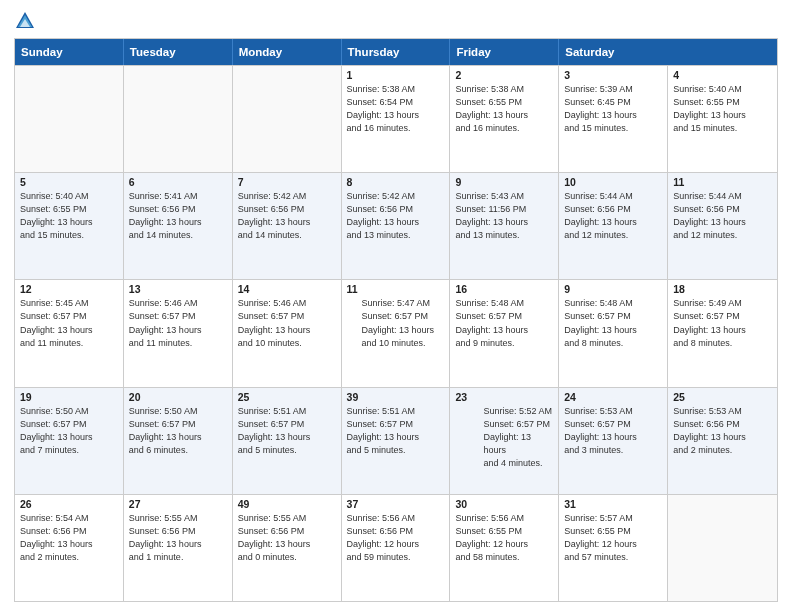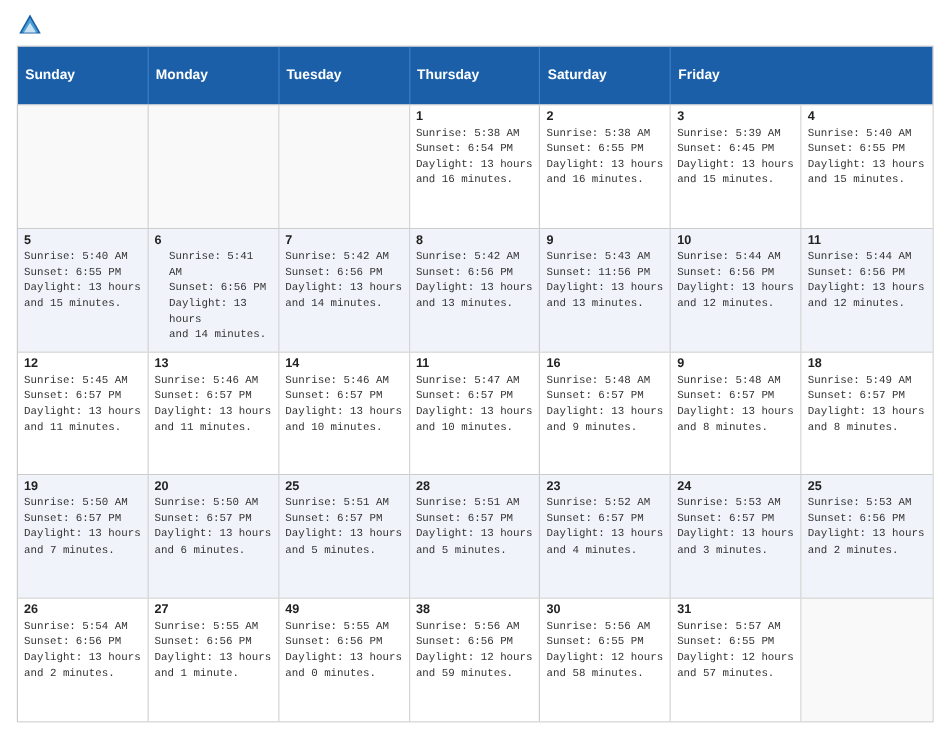--- a/index.html
+++ b/index.html
@@ -61,21 +61,21 @@
     }
     .cal-header-row {
       display: grid;
       grid-template-columns: repeat(7, 1fr);
       background: #1a5fa8;
     }
     .cal-header-cell {
       color: #fff;
       font-size: 11.5px;
       font-weight: bold;
-      padding: 18px 6px;
+      padding: 7px 6px;
       border-right: 1px solid #3a7fc8;
       text-align: left;
     }
     .cal-header-cell:last-child { border-right: none; }
     .cal-body {
       flex: 1;
       display: flex;
       flex-direction: column;
     }
     .cal-row {
@@ -99,21 +99,20 @@
     .cell-date {
       font-weight: bold;
       font-size: 10.5px;
       margin-bottom: 2px;
       color: #222;
     }
     .cell-info {
       font-size: 9px;
       color: #333;
       line-height: 1.45;
-      font-family: Liberation Mono, monospace;
     }
     .alt-row .cal-cell {
       background: #f0f4fa;
     }
     .normal-row .cal-cell {
       background: #fff;
     }
     .normal-row .cal-cell.empty {
       background: #f9f9f9;
     }
@@ -136,25 +135,25 @@
     </div>
     <div class="title-block">
       <div class="month-title"></div>
       <div class="location-title"></div>
     </div>
   </div>
 
   <div class="calendar">
     <div class="cal-header-row">
     <div class="cal-header-cell">Sunday</div>
+        <div class="cal-header-cell">Tuesday</div>
         <div class="cal-header-cell">Monday</div>
-        <div class="cal-header-cell">Tuesday</div>
         <div class="cal-header-cell">Thursday</div>
+        <div class="cal-header-cell">Friday</div>
         <div class="cal-header-cell">Saturday</div>
-        <div class="cal-header-cell">Friday</div>
       </div>
     <div class="cal-body">
     <div class="cal-row normal-row">
           <div class="cal-cell empty"></div>
           <div class="cal-cell empty"></div>
           <div class="cal-cell empty"></div>
           <div class="cal-cell">
             <div class="cell-date">1</div>
             <div class="cell-info" style="white-space: pre-line;">Sunrise: 5:38 AM
 Sunset: 6:54 PM
@@ -186,21 +185,21 @@
         <div class="cal-row alt-row">
           <div class="cal-cell">
             <div class="cell-date">5</div>
             <div class="cell-info" style="white-space: pre-line;">Sunrise: 5:40 AM
 Sunset: 6:55 PM
 Daylight: 13 hours
 and 15 minutes.</div>
           </div>
           <div class="cal-cell">
             <div class="cell-date">6</div>
-            <div class="cell-info" style="white-space: pre-line; margin-left: 12px;">Sunrise: 5:41 AM
+            <div class="cell-info" style="white-space: pre-line;">Sunrise: 5:41 AM
 Sunset: 6:56 PM
 Daylight: 13 hours
 and 14 minutes.</div>
           </div>
           <div class="cal-cell">
             <div class="cell-date">7</div>
             <div class="cell-info" style="white-space: pre-line;">Sunrise: 5:42 AM
 Sunset: 6:56 PM
 Daylight: 13 hours
 and 14 minutes.</div>
@@ -251,21 +250,21 @@
           </div>
           <div class="cal-cell">
             <div class="cell-date">14</div>
             <div class="cell-info" style="white-space: pre-line;">Sunrise: 5:46 AM
 Sunset: 6:57 PM
 Daylight: 13 hours
 and 10 minutes.</div>
           </div>
           <div class="cal-cell">
             <div class="cell-date">11</div>
-            <div class="cell-info" style="white-space: pre-line;">Sunrise: 5:47 AM
+            <div class="cell-info" style="white-space: pre-line; margin-left: 15px;">Sunrise: 5:47 AM
 Sunset: 6:57 PM
 Daylight: 13 hours
 and 10 minutes.</div>
           </div>
           <div class="cal-cell">
             <div class="cell-date">16</div>
             <div class="cell-info" style="white-space: pre-line;">Sunrise: 5:48 AM
 Sunset: 6:57 PM
 Daylight: 13 hours
 and 9 minutes.</div>
@@ -301,29 +300,29 @@
 and 6 minutes.</div>
           </div>
           <div class="cal-cell">
             <div class="cell-date">25</div>
             <div class="cell-info" style="white-space: pre-line;">Sunrise: 5:51 AM
 Sunset: 6:57 PM
 Daylight: 13 hours
 and 5 minutes.</div>
           </div>
           <div class="cal-cell">
-            <div class="cell-date">28</div>
+            <div class="cell-date">39</div>
             <div class="cell-info" style="white-space: pre-line;">Sunrise: 5:51 AM
 Sunset: 6:57 PM
 Daylight: 13 hours
 and 5 minutes.</div>
           </div>
           <div class="cal-cell">
             <div class="cell-date">23</div>
-            <div class="cell-info" style="white-space: pre-line;">Sunrise: 5:52 AM
+            <div class="cell-info" style="white-space: pre-line; margin-left: 28px;">Sunrise: 5:52 AM
 Sunset: 6:57 PM
 Daylight: 13 hours
 and 4 minutes.</div>
           </div>
           <div class="cal-cell">
             <div class="cell-date">24</div>
             <div class="cell-info" style="white-space: pre-line;">Sunrise: 5:53 AM
 Sunset: 6:57 PM
 Daylight: 13 hours
 and 3 minutes.</div>
@@ -352,21 +351,21 @@
 and 1 minute.</div>
           </div>
           <div class="cal-cell">
             <div class="cell-date">49</div>
             <div class="cell-info" style="white-space: pre-line;">Sunrise: 5:55 AM
 Sunset: 6:56 PM
 Daylight: 13 hours
 and 0 minutes.</div>
           </div>
           <div class="cal-cell">
-            <div class="cell-date">38</div>
+            <div class="cell-date">37</div>
             <div class="cell-info" style="white-space: pre-line;">Sunrise: 5:56 AM
 Sunset: 6:56 PM
 Daylight: 12 hours
 and 59 minutes.</div>
           </div>
           <div class="cal-cell">
             <div class="cell-date">30</div>
             <div class="cell-info" style="white-space: pre-line;">Sunrise: 5:56 AM
 Sunset: 6:55 PM
 Daylight: 12 hours

